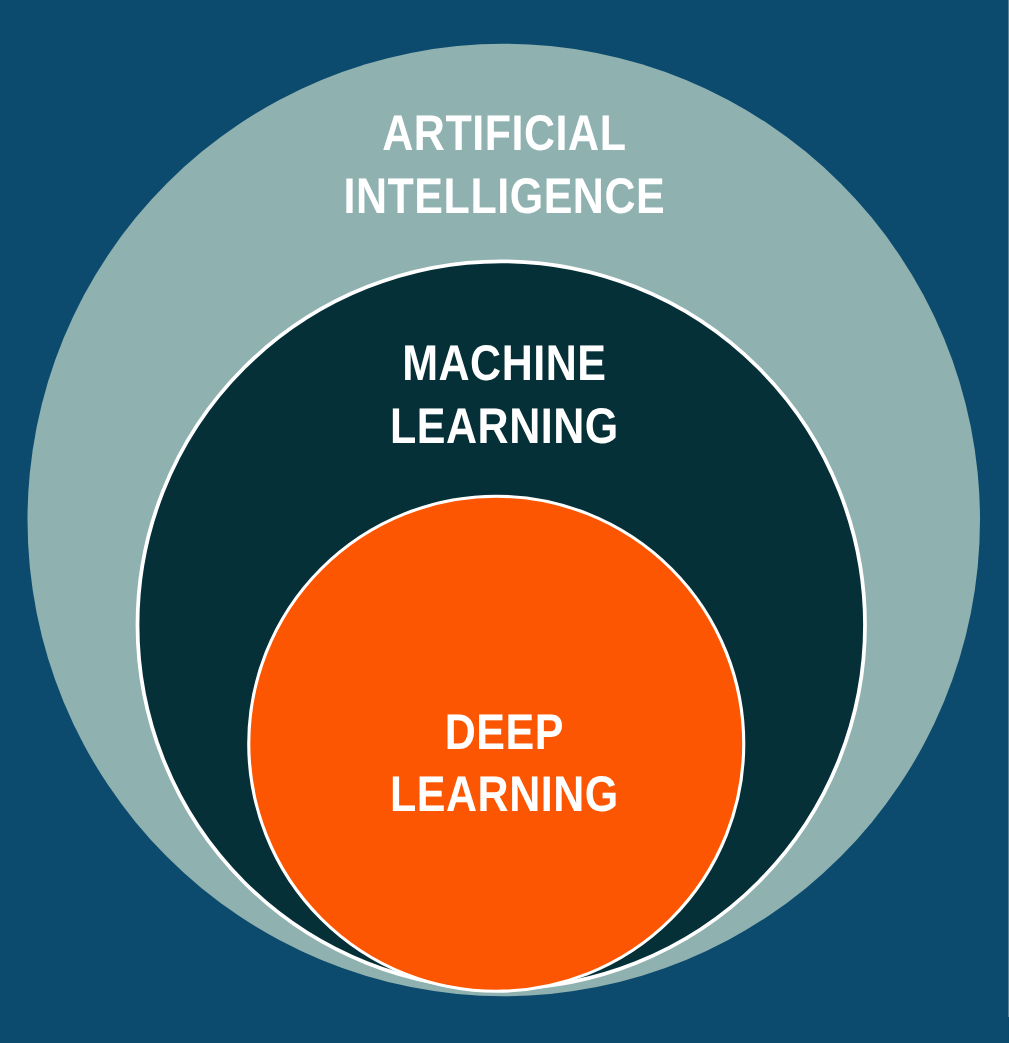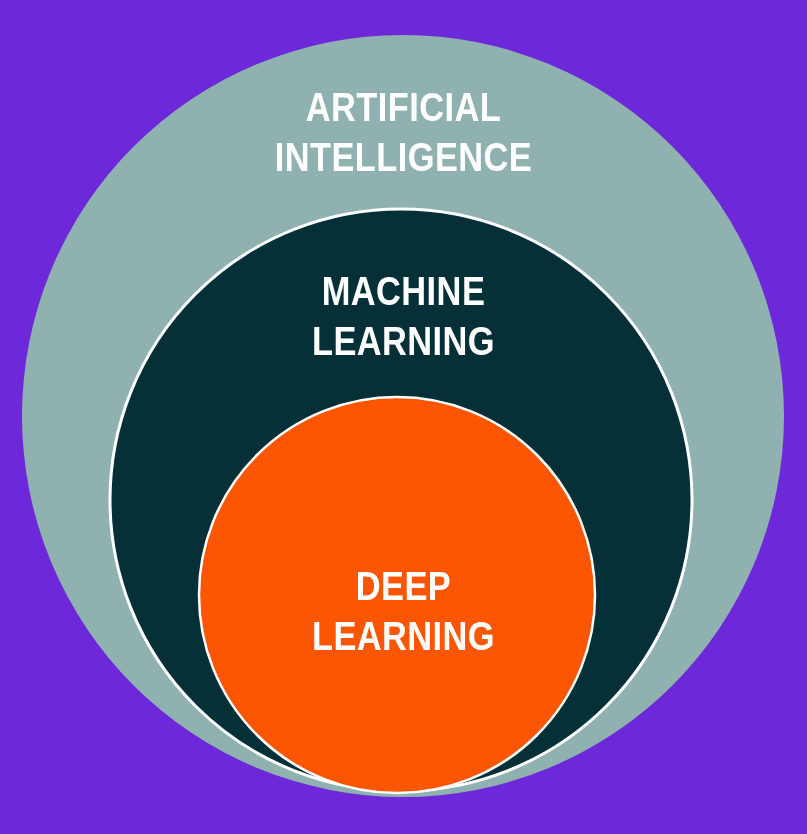--- a/index.html
+++ b/index.html
@@ -34,21 +34,21 @@
     white-space: nowrap;
     pointer-events: none;
   }
   .label-ai { top: 82px; }
   .label-ml { top: 266px; }
   .label-dl { top: 561px; }
 </style>
 </head>
 <body>
 
-<div class="canvas" style="background: #6d28d9;">
+<div class="canvas" style="background: #0c4a6e;">
 
   <svg class="venn-svg" width="807" height="834" viewBox="0 0 807 834">
     <circle cx="403" cy="416" r="381" fill="#8fb1b0"></circle>
     <circle cx="401" cy="500" r="291" stroke-width="3" fill="#053038" stroke="#ffffff"></circle>
     <circle cx="397" cy="595" r="198" stroke-width="2.5" fill="#fc5602" stroke="#ffffff"></circle>
   </svg>
 
   <div class="circle-label label-ai" style="color: rgb(255, 255, 255);">
     <div>ARTIFICIAL</div>
     <div>INTELLIGENCE</div>

